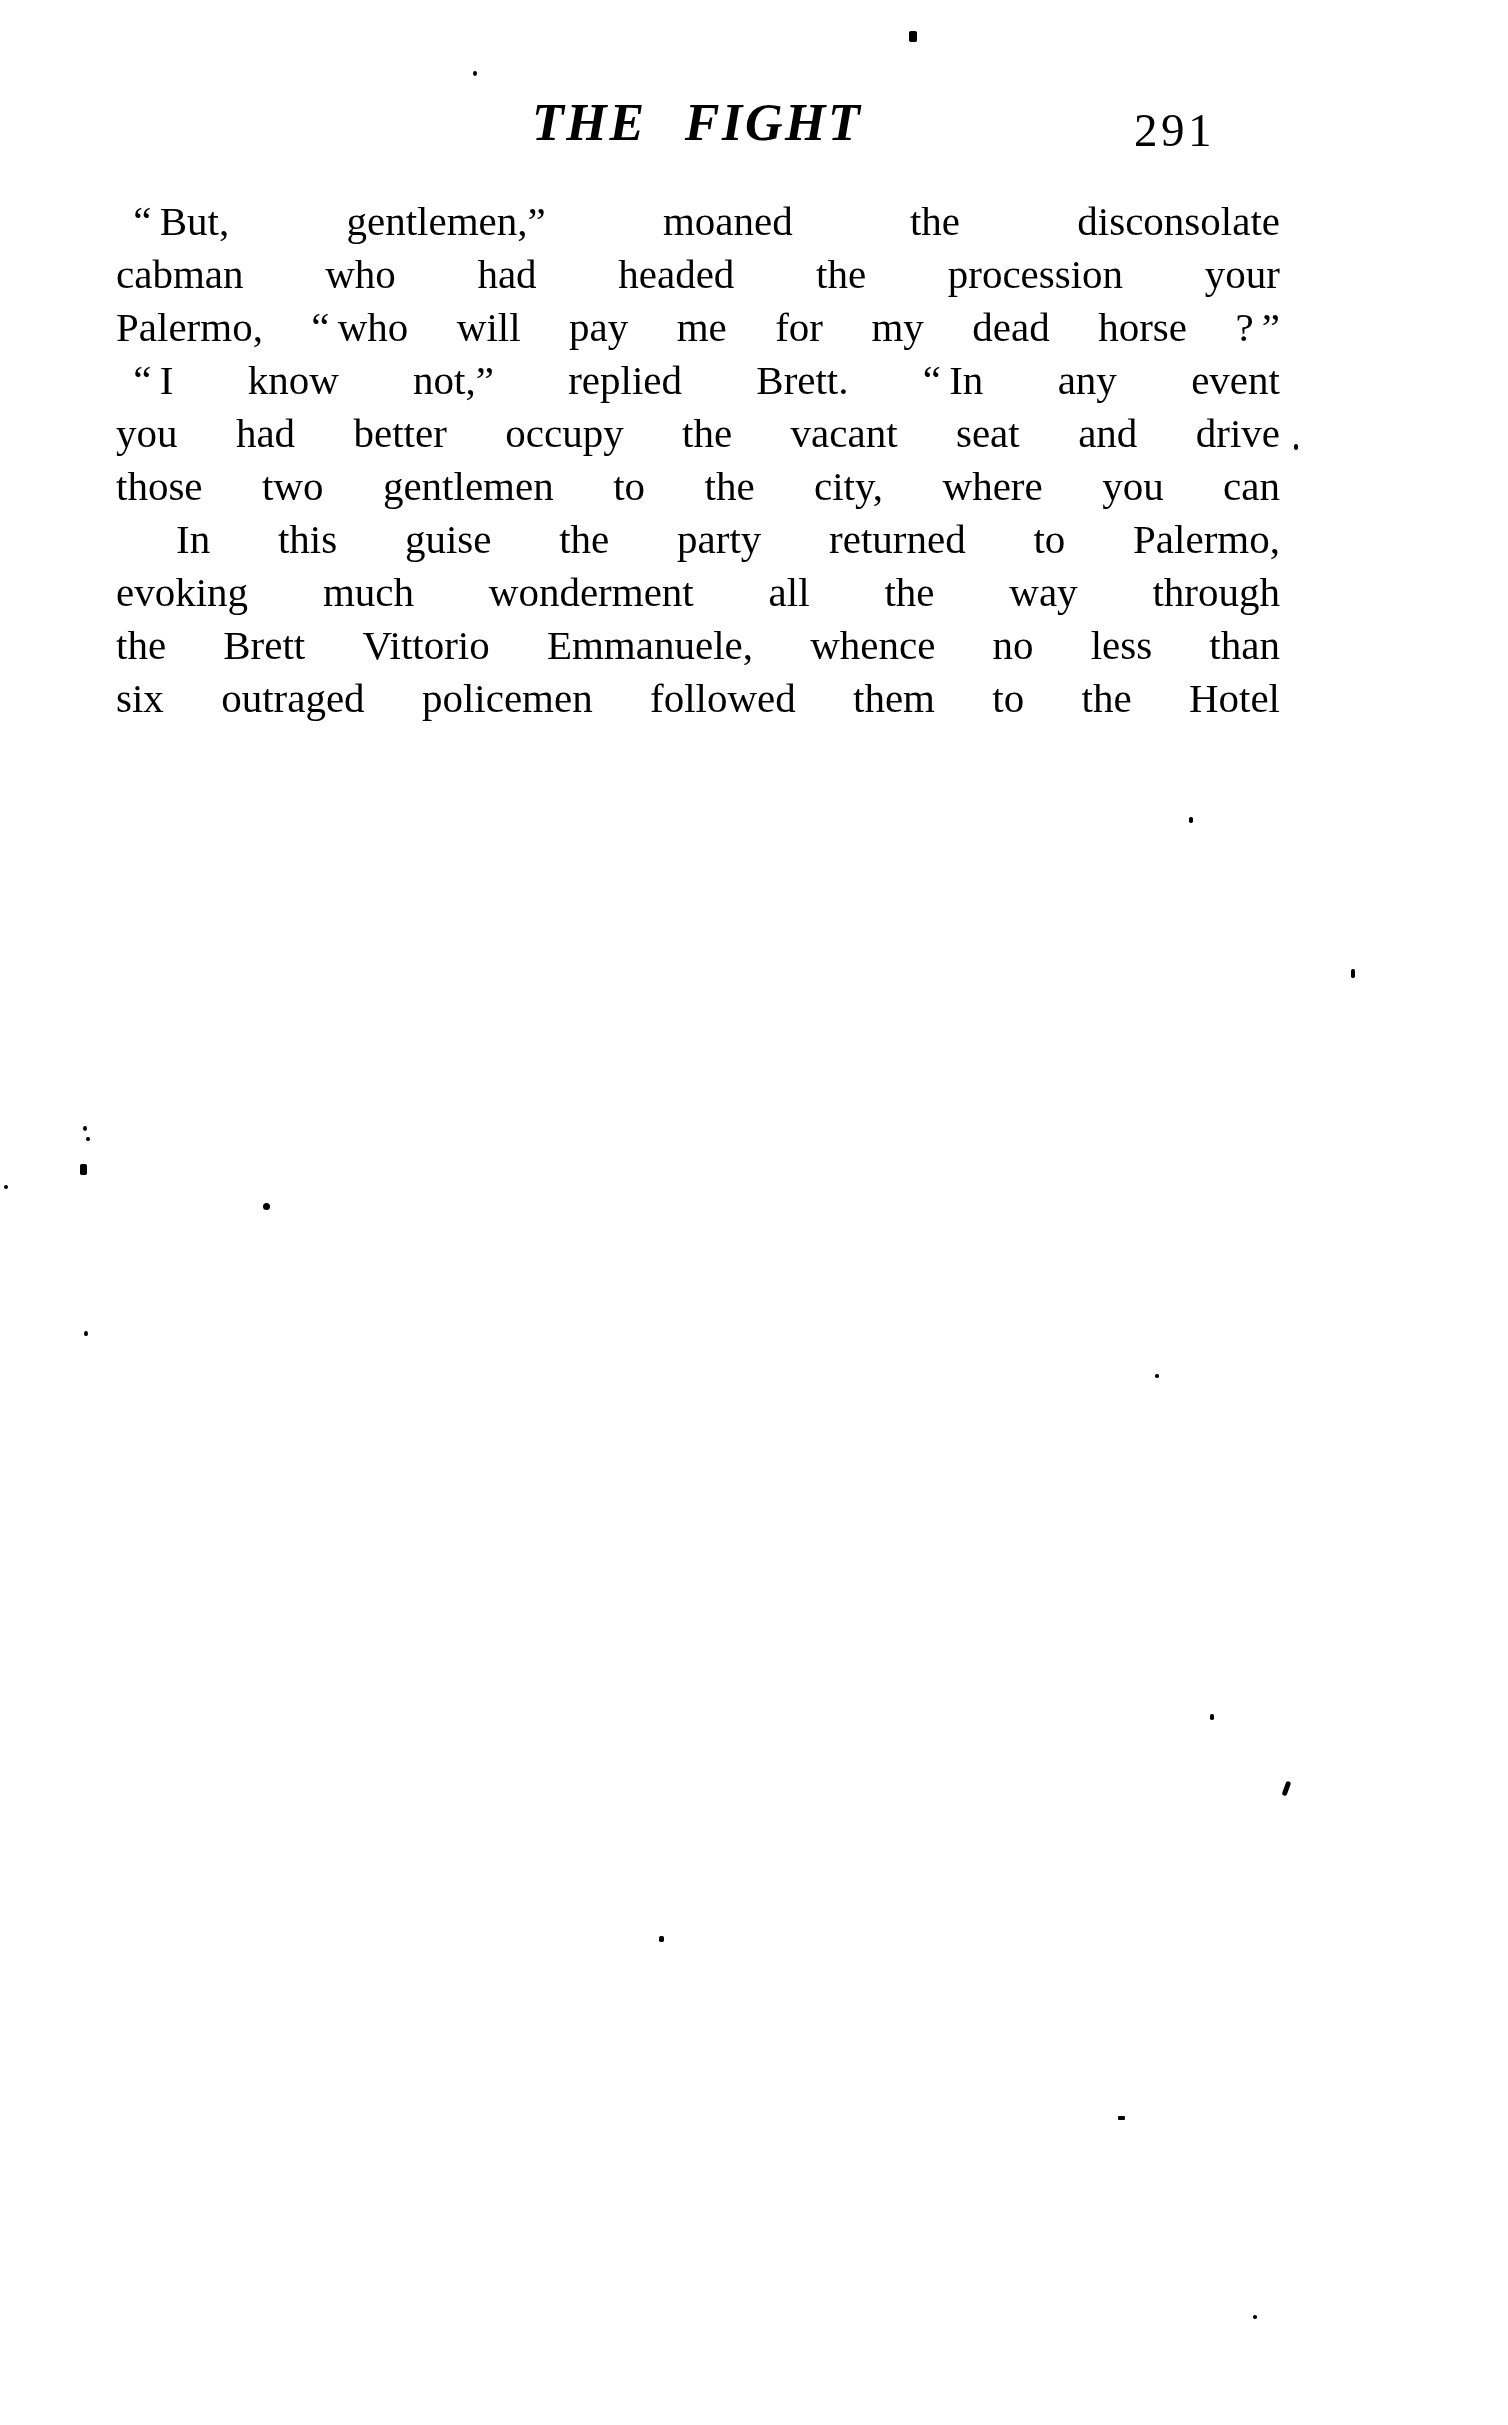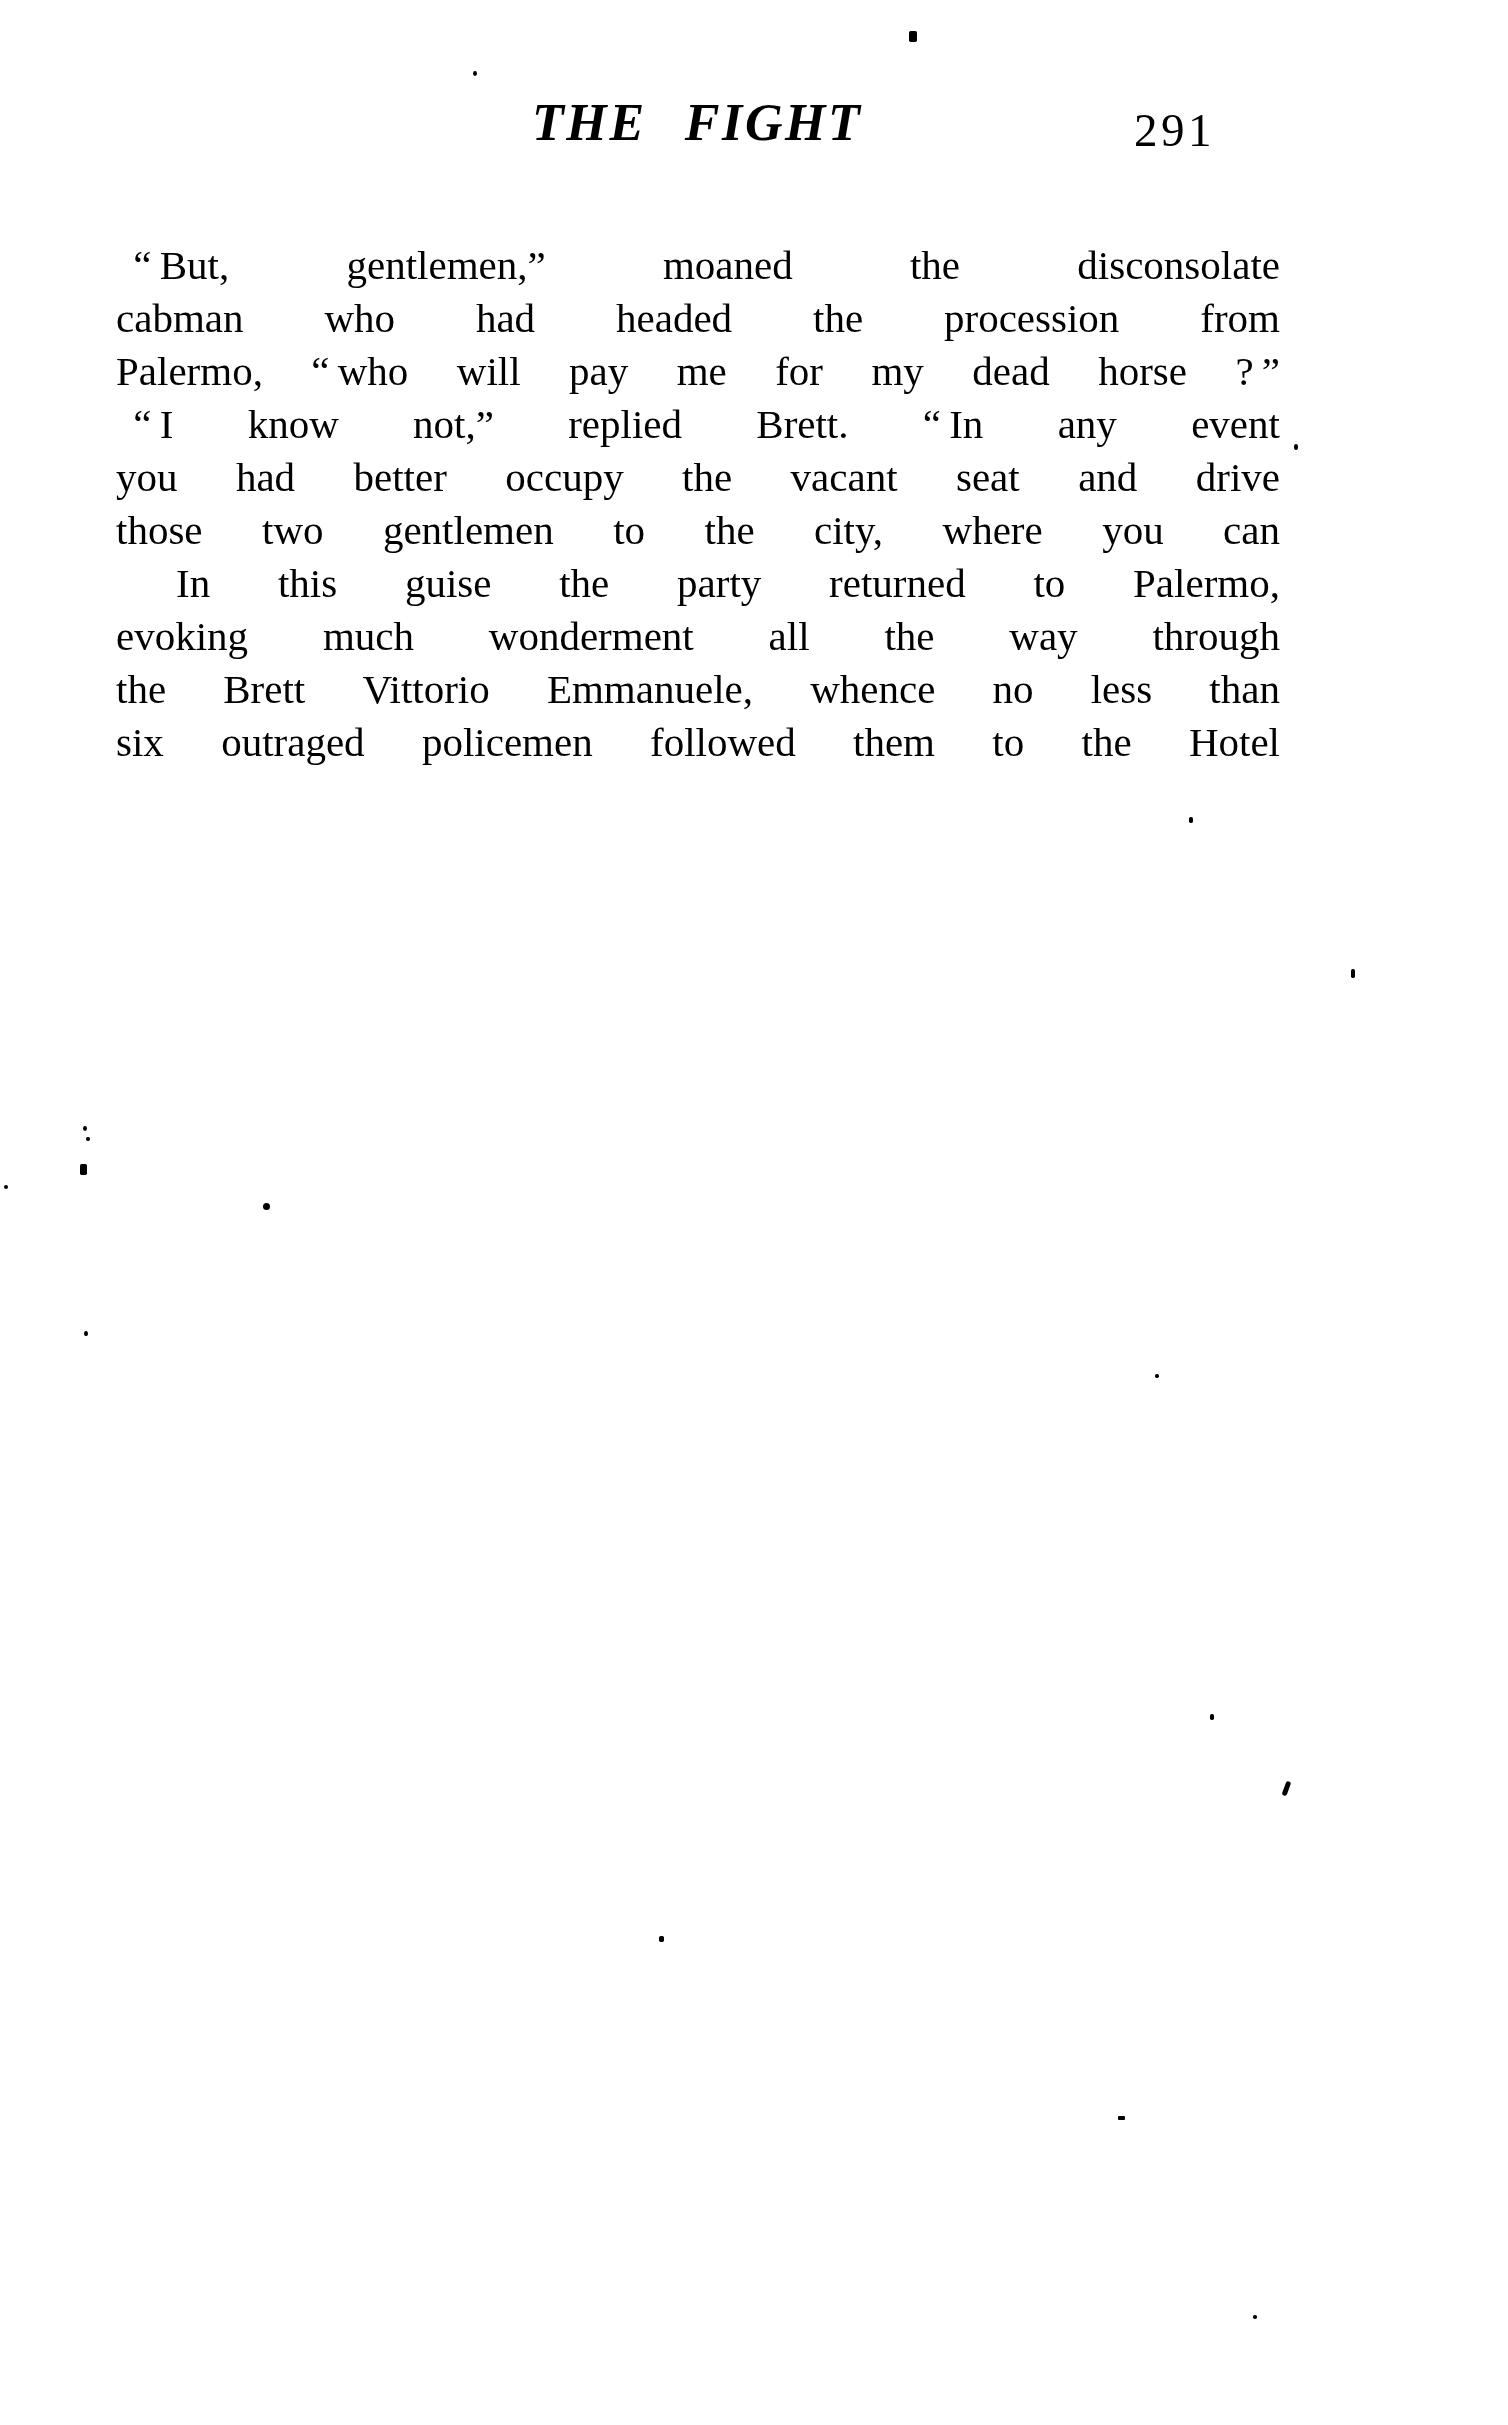--- a/index.html
+++ b/index.html
@@ -34,21 +34,20 @@
     letter-spacing: 3.5px;
     white-space: nowrap;
   }
   .text-block {
     position: absolute;
     left: 116px;
     top: 195px;
     width: 1164px;
     font-size: 41px;
     line-height: 53px;
-    margin-top: 44px;
   }
   .line {
     height: 53px;
     white-space: nowrap;
   }
   .line.just {
     display: flex;
     justify-content: space-between;
   }
   .line.nojust {
@@ -78,21 +77,21 @@
         <span>the</span>
         <span>disconsolate</span>
       </div>
       <div class="line just">
         <span>cabman</span>
         <span>who</span>
         <span>had</span>
         <span>headed</span>
         <span>the</span>
         <span>procession</span>
-        <span>from</span>
+        <span>your</span>
       </div>
       <div class="line just">
         <span>Palermo,</span>
         <span>“ who</span>
         <span>will</span>
         <span>pay</span>
         <span>me</span>
         <span>for</span>
         <span>my</span>
         <span>dead</span>

